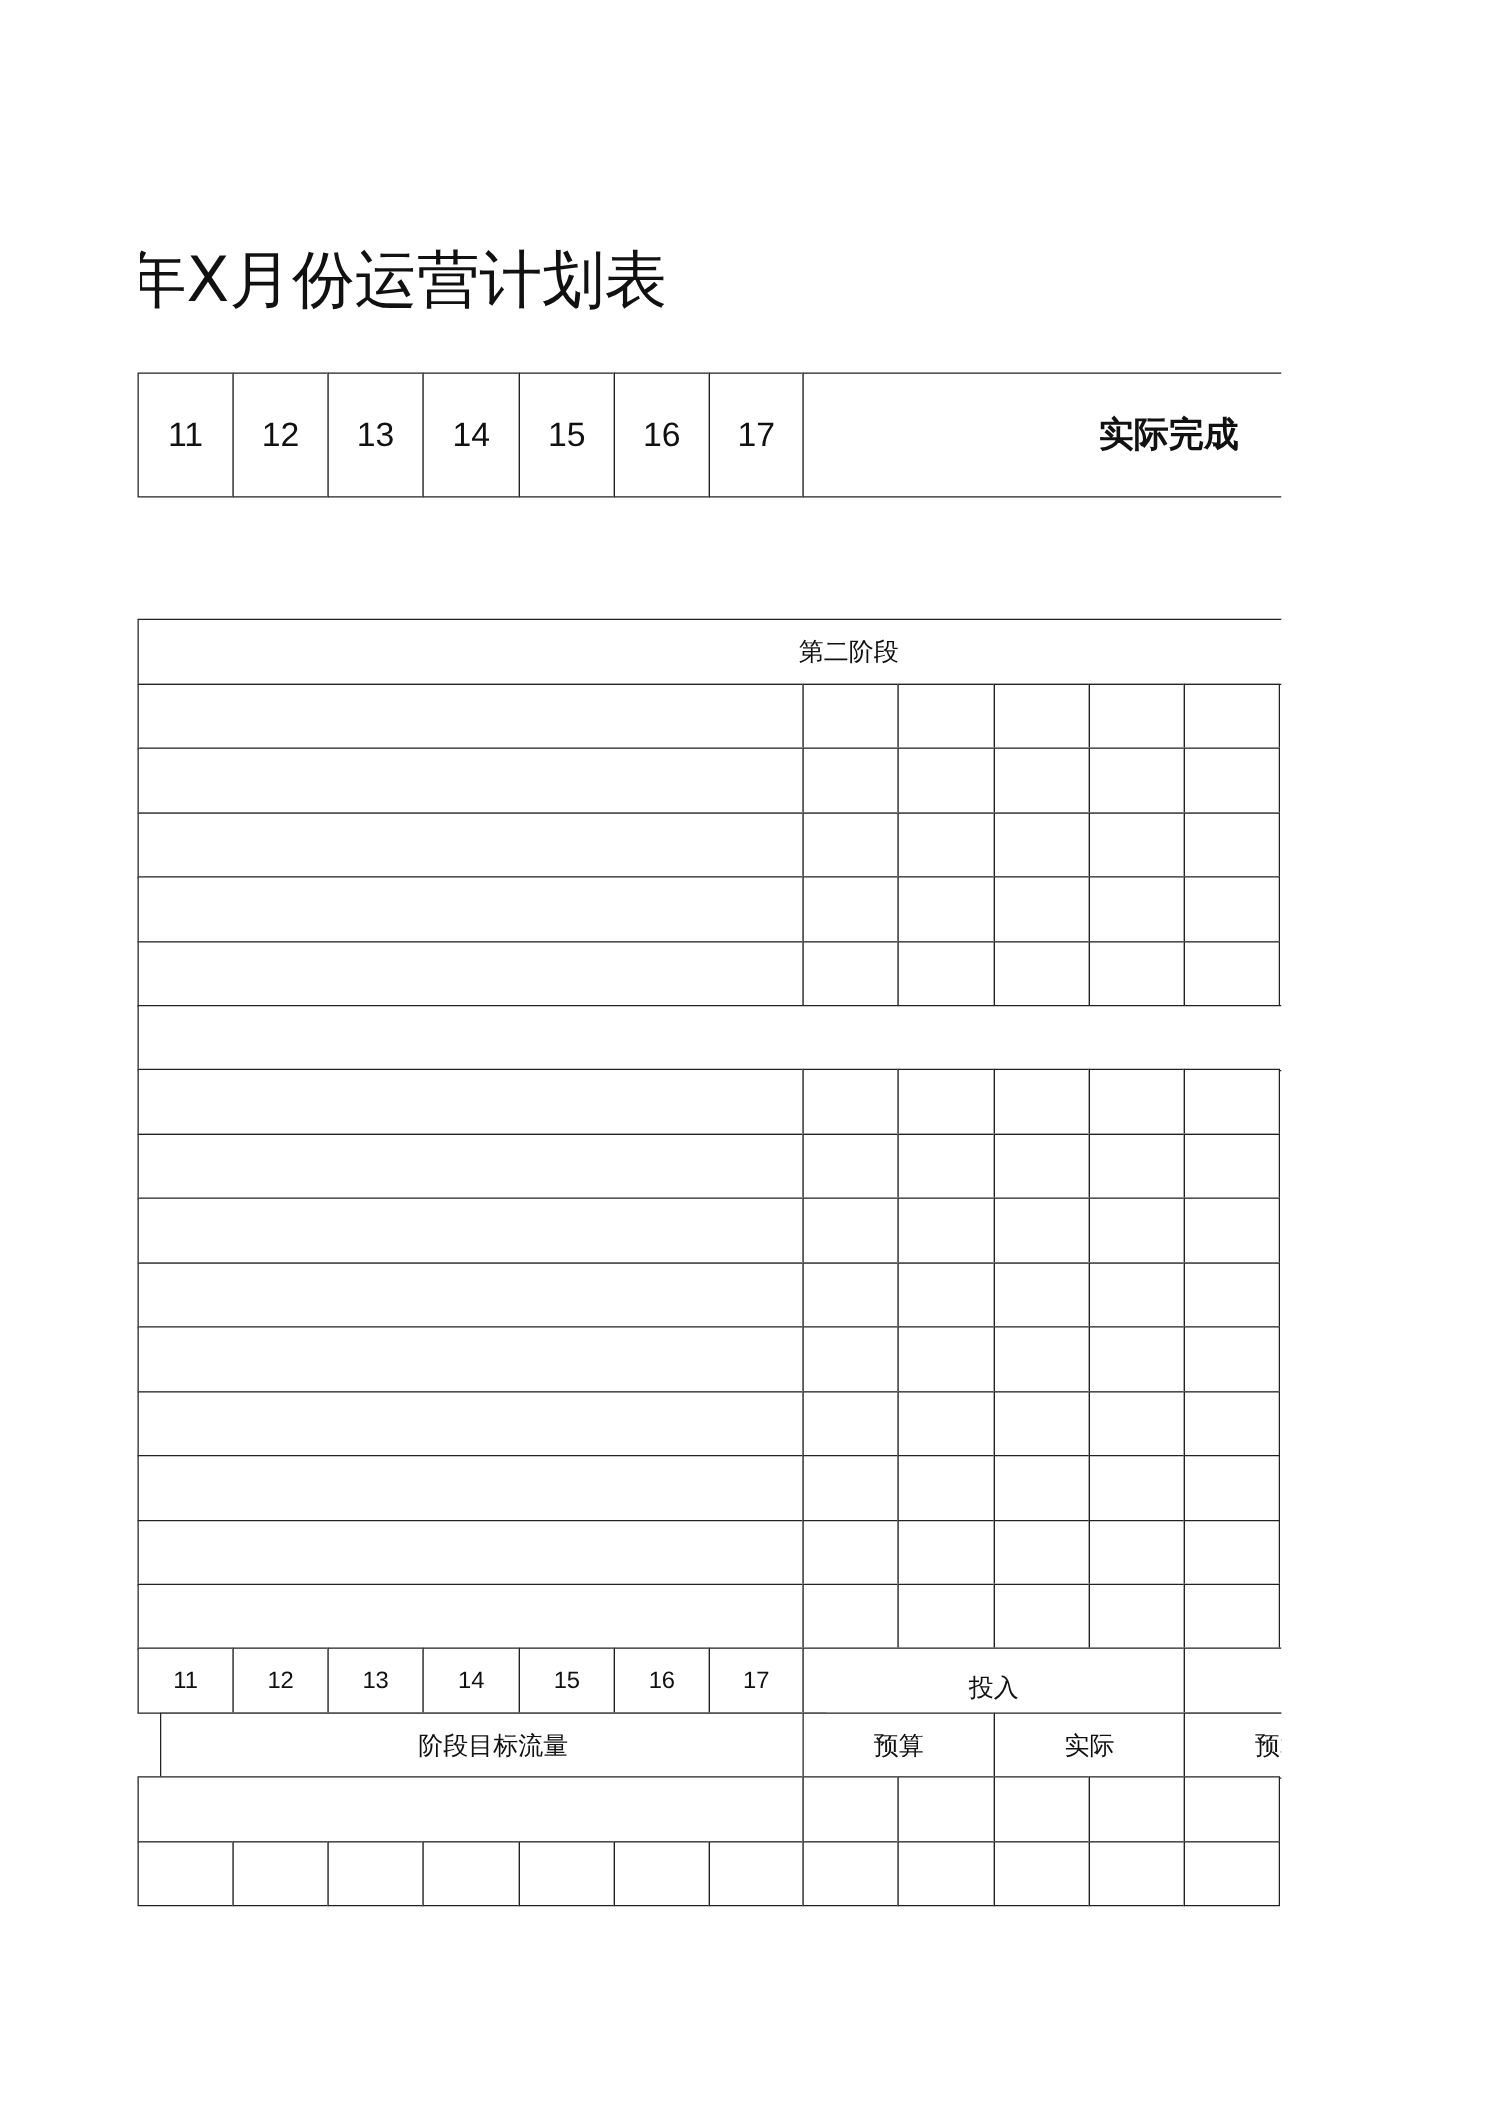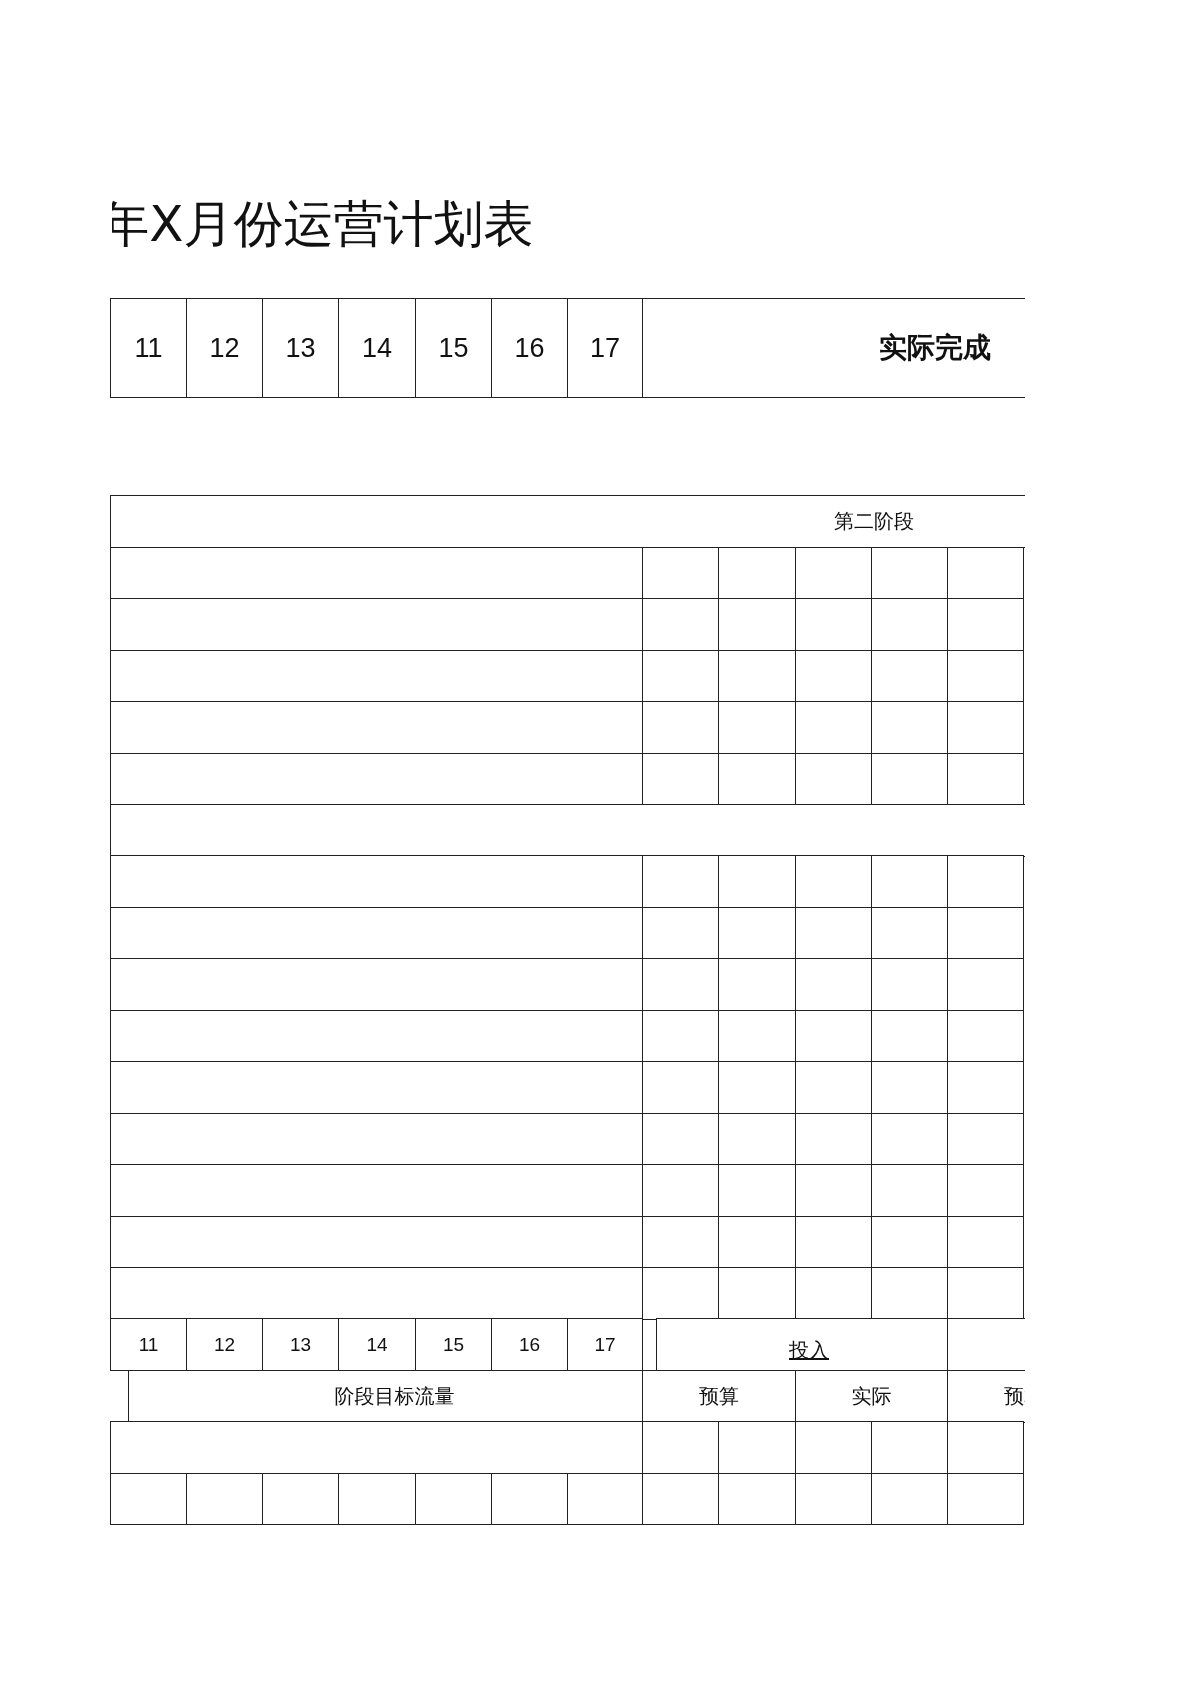--- a/index.html
+++ b/index.html
@@ -47,21 +47,21 @@
     <div class="cell num-big" style="left:567px;top:298px;width:76px;height:100px;">
         <span>17</span>
       </div>
     <div class="cell lbl-big" style="left:642px;top:298px;width:420px;height:100px;justify-content:flex-start;padding-left:236px;">
         <span>实际完成</span>
       </div>
   </div>
 
   <div>
 
-    <div class="cell lbl" style="left:110px;top:495px;width:1000px;height:53px;justify-content:center;padding-left:528px;">
+    <div class="cell lbl" style="left:110px;top:495px;width:1000px;height:53px;justify-content:flex-start;padding-left:528px;">
         <span>第二阶段</span>
       </div>
 
     <div id="rows-a">
         <div class="cell" style="left: 110px; top: 547px; width: 533px; height: 53px;"></div>
         <div class="cell" style="left: 642px; top: 547px; width: 77px; height: 53px;"></div>
         <div class="cell" style="left: 718px; top: 547px; width: 78px; height: 53px;"></div>
         <div class="cell" style="left: 795px; top: 547px; width: 77px; height: 53px;"></div>
         <div class="cell" style="left: 871px; top: 547px; width: 77px; height: 53px;"></div>
         <div class="cell" style="left: 947px; top: 547px; width: 77px; height: 53px;"></div>
@@ -164,21 +164,21 @@
       </div>
     <div class="cell num-sm" style="left:415px;top:1318px;width:77px;height:53px;">
         <span>15</span>
       </div>
     <div class="cell num-sm" style="left:491px;top:1318px;width:77px;height:53px;">
         <span>16</span>
       </div>
     <div class="cell num-sm" style="left:567px;top:1318px;width:76px;height:53px;">
         <span>17</span>
       </div>
-    <div class="cell lbl" style="left:656px;top:1318px;width:306px;height:64px;text-decoration:underline;">
+    <div class="cell lbl" style="left:642px;top:1318px;width:306px;height:64px;">
         <span>投入</span>
       </div>
     <div class="cell" style="left:947px;top:1318px;width:160px;height:53px;"></div>
 
     <div class="cell lbl" style="left:110px;top:1370px;width:533px;height:53px;margin-left:18px;">
         <span>阶段目标流量</span>
       </div>
     <div class="cell lbl" style="left:642px;top:1370px;width:154px;height:53px;">
         <span>预算</span>
       </div>

